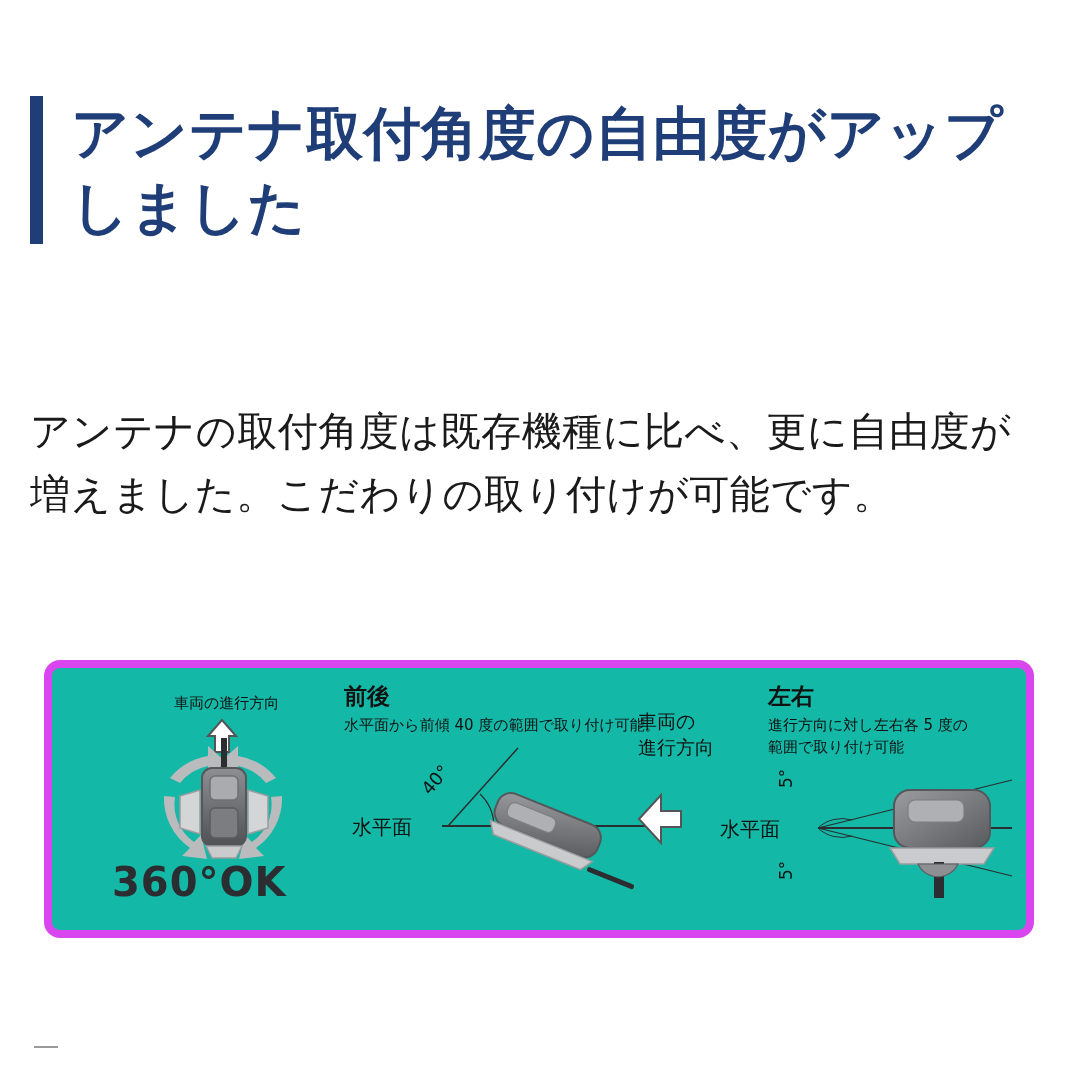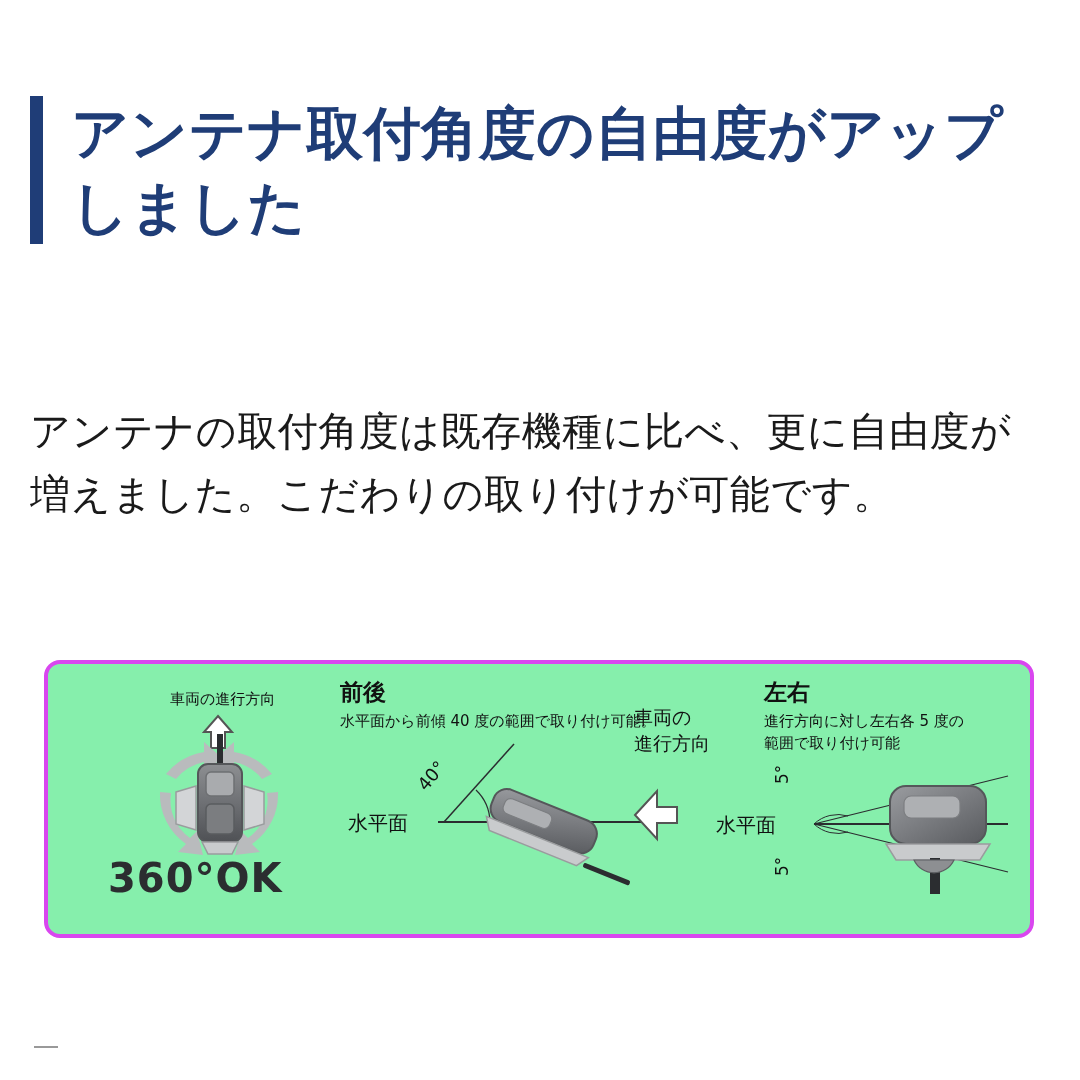--- a/index.html
+++ b/index.html
@@ -57,23 +57,23 @@
     font-family: Liberation Sans, sans-serif;
   }
 
   
   .figure {
     position: absolute;
     left: 44px;
     top: 660px;
     width: 990px;
     height: 278px;
-    border: 4px solid #d946ef;
+    border: 8px solid #d946ef;
     border-radius: 16px;
-    background: #86efac;
+    background: #14b8a6;
     box-sizing: border-box;
   }
   .fig-svg { display: block; }
 
   .footer-dash {
     position: absolute;
     left: 34px;
     top: 1046px;
     width: 24px;
     height: 2px;

